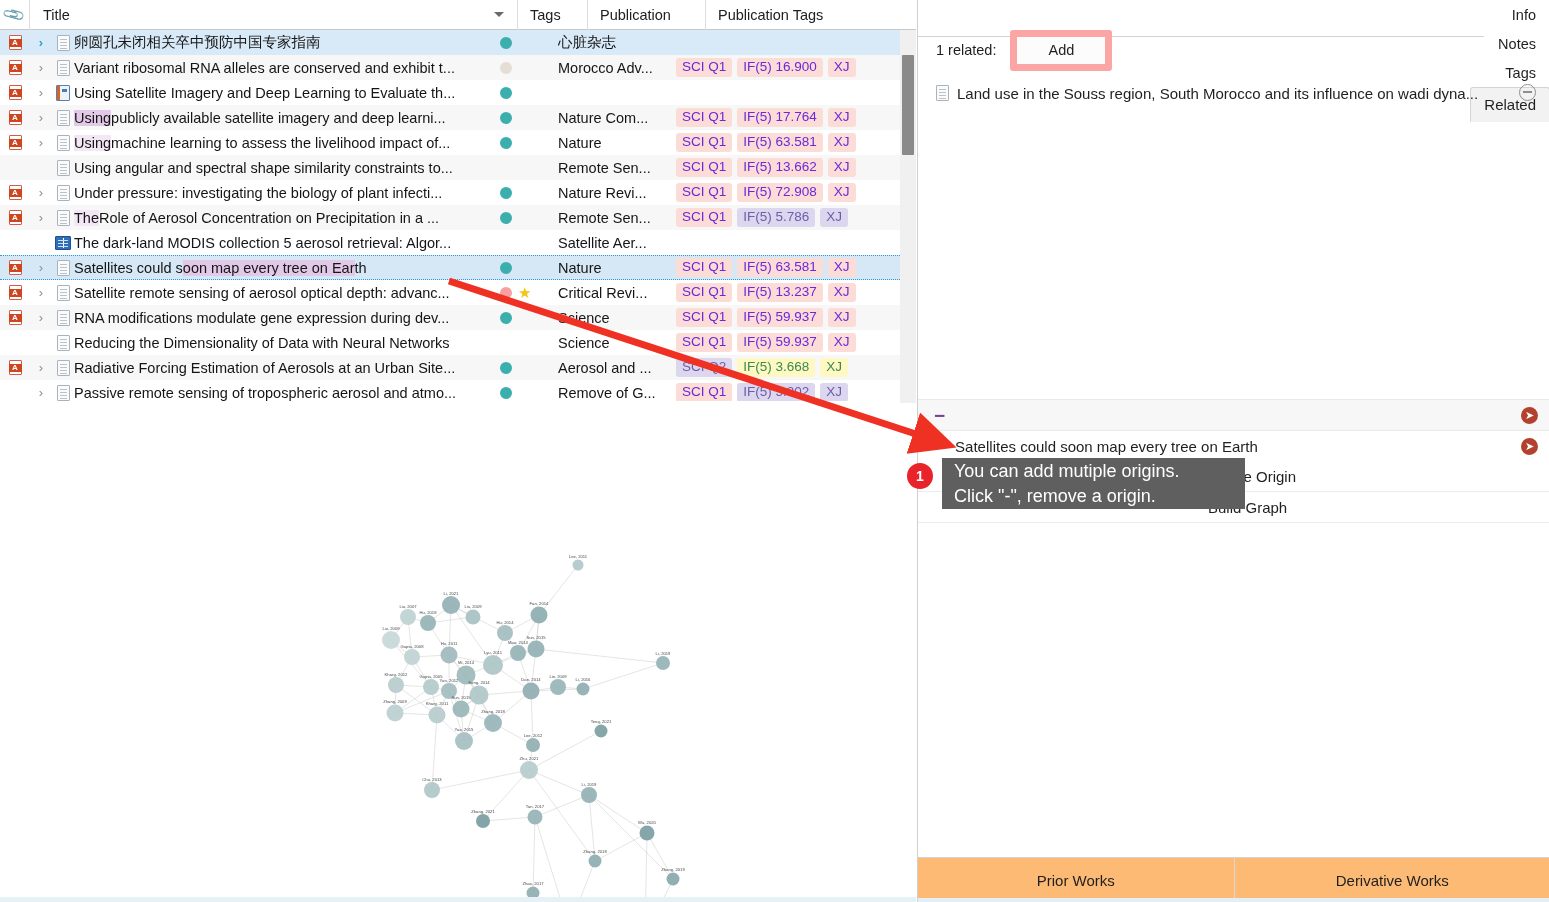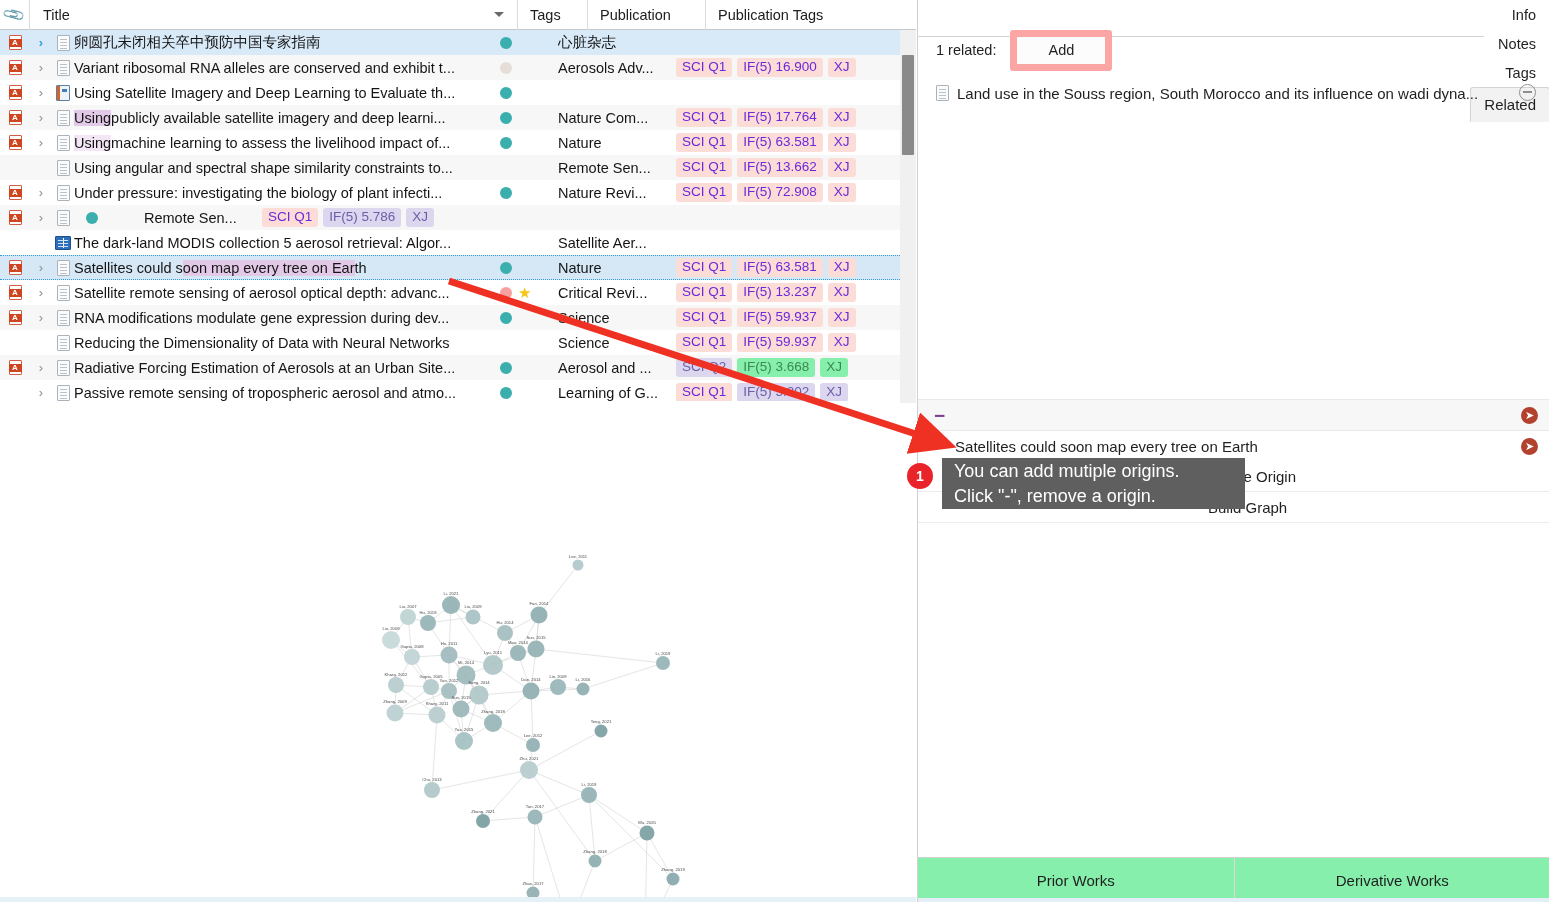--- a/index.html
+++ b/index.html
@@ -54,21 +54,21 @@
   .c-title .hl{background:#e3c9e8;}
   .c-title .hl2{background:#f3e6f5;}
   .c-tags{width:70px;height:25px;display:flex;align-items:center;gap:6px;padding-left:12px;box-sizing:border-box;}
   .dot{width:12px;height:12px;border-radius:50%;display:inline-block;}
   .star{color:#f5c518;font-size:15px;line-height:1;}
   .c-pub{width:118px;height:25px;display:flex;align-items:center;font-size:14.5px;color:#151515;white-space:nowrap;overflow:hidden;box-sizing:border-box;}
   .c-ptags{flex:1;height:25px;display:flex;align-items:center;gap:5px;overflow:hidden;box-sizing:border-box;}
   .ptag{font-size:13.5px;padding:2px 6px;border-radius:3px;white-space:nowrap;line-height:1.1;}
   .ptag.red{background:#fbdcd7;color:#6d28d9;}
   .ptag.purple{background:#dcd6ef;color:#6a5fa8;}
-  .ptag.green{background:#86efac;color:#3a8a4e;}
+  .ptag.green{background:#fef9c3;color:#3a8a4e;}
 
   .vscroll{position:absolute;right:0;top:30px;width:16px;height:373px;background:#f0f0f0;}
   .vthumb{position:absolute;left:2px;width:12px;background:#8a8a8a;border-radius:1px;}
 
   
   .graph-area{position:absolute;left:0;top:403px;width:916px;height:499px;background:#fff;}
   .graph-svg{position:absolute;left:0;top:0;}
 
   
   .right-pane{position:absolute;left:917px;top:0;width:632px;height:902px;background:#fff;border-left:1px solid #cfcfcf;box-sizing:border-box;}
@@ -93,21 +93,21 @@
   .go-circle{position:absolute;right:12px;top:7px;width:17px;height:17px;border-radius:50%;background:#b2422e;display:flex;align-items:center;justify-content:center;}
   .go-circle span{color:#fff;font-size:11px;line-height:1;}
 
   .actions{position:absolute;left:0;top:461px;width:632px;}
   .act{height:31px;display:flex;align-items:center;box-sizing:border-box;border-bottom:1px solid #ececec;}
   .act .act-txt{font-size:15px;color:#1f1f1f;}
   .act.a1 .act-txt{margin-left:278px;}
   .act.a2 .act-txt{margin-left:290px;}
 
   .bottom-tabs{position:absolute;left:0;bottom:0;width:632px;height:45px;display:flex;border-top:1px solid #d3d3d3;box-sizing:border-box;}
-  .btab{flex:1;display:flex;align-items:center;justify-content:center;font-size:15px;color:#1f1f1f;background:#86efac;border-right:1px solid #d9d9d9;box-sizing:border-box;cursor:default;}
+  .btab{flex:1;display:flex;align-items:center;justify-content:center;font-size:15px;color:#1f1f1f;background:#fdba74;border-right:1px solid #d9d9d9;box-sizing:border-box;cursor:default;}
   .btab:last-child{border-right:none;}
   .bottom-accent{position:absolute;left:0;bottom:0;width:632px;height:4px;background:#e3eef6;}
 
   
   .overlay{position:absolute;inset:0;pointer-events:none;}
   .tooltip{position:absolute;left:942px;top:458px;width:303px;height:51px;background:#5f5f5f;color:#fff;
     font-size:18px;line-height:25px;padding:1px 0 0 12px;box-sizing:border-box;}
   .badge{position:absolute;left:907px;top:463px;width:26px;height:26px;border-radius:50%;background:#e8232a;color:#fff;
     display:flex;align-items:center;justify-content:center;font-size:14px;font-weight:bold;}
 
@@ -162,21 +162,21 @@
               <span class="pdf-ic"></span>
             </div>
             <div class="c-twisty">›</div>
             <div class="c-icon">
               <span class="doc-ic"></span>
             </div>
             <div class="c-title">Variant ribosomal RNA alleles are conserved and exhibit t...</div>
             <div class="c-tags">
               <span class="dot" style="background: rgb(229, 222, 214);"></span>
             </div>
-            <div class="c-pub">Aerosols Adv...</div>
+            <div class="c-pub">Morocco Adv...</div>
             <div class="c-ptags">
               <span class="ptag red">SCI Q1</span>
               <span class="ptag red">IF(5) 16.900</span>
               <span class="ptag red">XJ</span>
             </div>
           </div>
           <div class="row">
             <div class="c-attach">
               <span class="pdf-ic"></span>
             </div>
@@ -264,20 +264,21 @@
             </div>
           </div>
           <div class="row alt">
             <div class="c-attach">
               <span class="pdf-ic"></span>
             </div>
             <div class="c-twisty">›</div>
             <div class="c-icon">
               <span class="doc-ic"></span>
             </div>
+            <div class="c-title"><span class="hl2">The </span>Role of Aerosol Concentration on Precipitation in a ...</div>
             <div class="c-tags">
               <span class="dot" style="background: rgb(58, 175, 174);"></span>
             </div>
             <div class="c-pub">Remote Sen...</div>
             <div class="c-ptags">
               <span class="ptag red">SCI Q1</span>
               <span class="ptag purple">IF(5) 5.786</span>
               <span class="ptag purple">XJ</span>
             </div>
           </div>
@@ -387,21 +388,21 @@
           <div class="row">
             <div class="c-attach"></div>
             <div class="c-twisty">›</div>
             <div class="c-icon">
               <span class="doc-ic"></span>
             </div>
             <div class="c-title">Passive remote sensing of tropospheric aerosol and atmo...</div>
             <div class="c-tags">
               <span class="dot" style="background: rgb(58, 175, 174);"></span>
             </div>
-            <div class="c-pub">Learning of G...</div>
+            <div class="c-pub">Remove of G...</div>
             <div class="c-ptags">
               <span class="ptag red">SCI Q1</span>
               <span class="ptag purple">IF(5) 5.302</span>
               <span class="ptag purple">XJ</span>
             </div>
           </div>
         </div>
 
       <div class="vscroll">
         <div class="vthumb" style="top:25px;height:100px;"></div>

